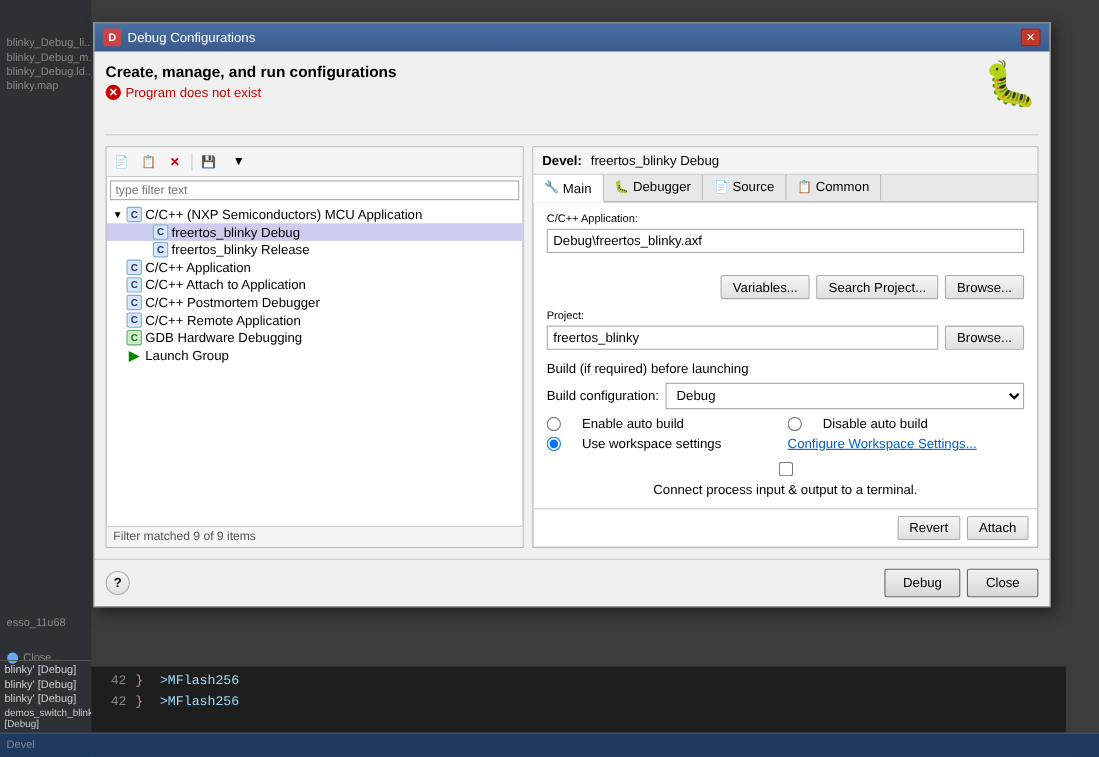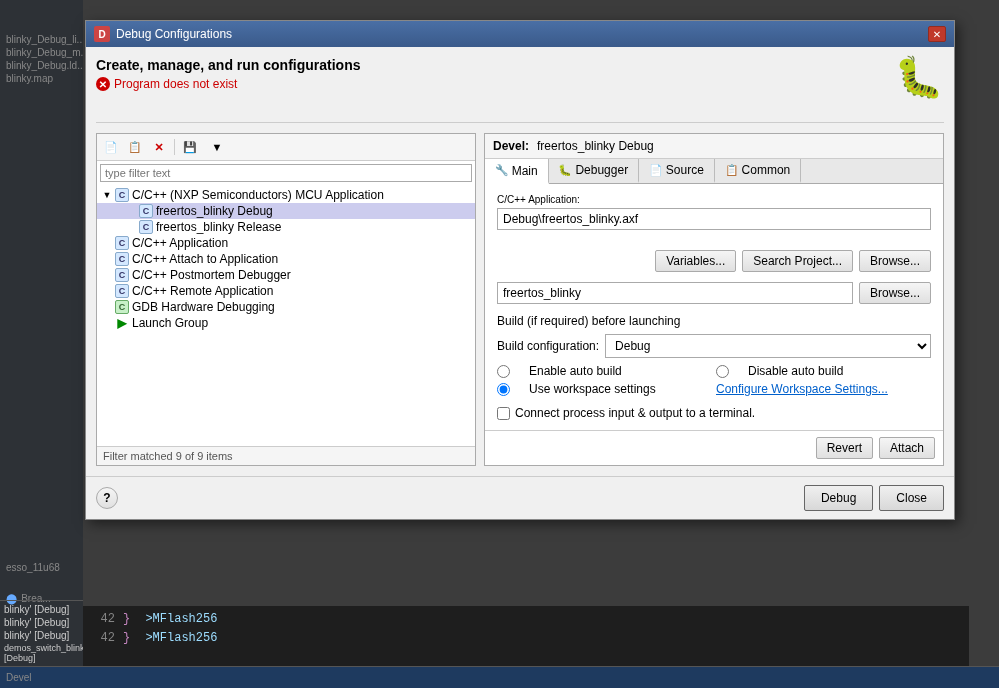--- a/index.html
+++ b/index.html
@@ -340,20 +340,21 @@
       cursor: pointer;
       font-size: 12px;
     }
 
     .checkbox-row {
       display: flex;
       align-items: center;
       gap: 5px;
       font-size: 12px;
       margin-top: 8px;
+      flex-direction: column;
     }
 
     
     .dialog-footer {
       display: flex;
       justify-content: space-between;
       align-items: center;
       padding: 8px 10px;
       border-top: 1px solid #ccc;
       background: #f0f0f0;
@@ -469,21 +470,21 @@
   <div style="padding: 4px 6px; color: #9cdcfe; font-size: 11px; margin-top: 30px;">
     <div style="color: #888; font-size: 10px; margin-bottom: 2px;">blinky_Debug_li...</div>
     <div style="color: #888; font-size: 10px; margin-bottom: 2px;">blinky_Debug_m...</div>
     <div style="color: #888; font-size: 10px; margin-bottom: 2px;">blinky_Debug.ld...</div>
     <div style="color: #888; font-size: 10px; margin-bottom: 2px;">blinky.map</div>
   </div>
   <div style="position: absolute; bottom: 80px; left: 0; right: 0; padding: 4px 6px; font-size: 10px; color: #888;">
     <div>esso_11u68</div>
     <div style="margin-top: 20px; display:flex; align-items:center; gap:4px;">
       <span style="color:#6af; font-size:10px;">⬤</span>
-      <span>Brea...</span>
+      <span>Close...</span>
     </div>
   </div>
   <div style="position: absolute; bottom: 22px; left: 0; right: 0; border-top: 1px solid #555;">
     <div style="padding: 2px 4px; font-size: 10px; color: #ccc;">
       <div style="padding:1px 0;">blinky' [Debug]</div>
       <div style="padding:1px 0;">blinky' [Debug]</div>
       <div style="padding:1px 0;">blinky' [Debug]</div>
       <div style="padding:1px 0; font-size:9px;">demos_switch_blinky' [Debug]</div>
     </div>
   </div>
@@ -640,20 +641,21 @@
               <input class="text-input" type="text" value="Debug\freertos_blinky.axf" style="">
             </div>
             <div class="field-row" style="margin-top: 20px; justify-content: flex-end;">
               <button class="btn">Variables...</button>
               <button class="btn">Search Project...</button>
               <button class="btn">Browse...</button>
             </div>
           </div>
 
           <div class="field-group">
+            <div class="field-label">Project:</div>
             <div class="field-row">
               <input class="text-input" type="text" value="freertos_blinky" style="">
               <button class="btn">Browse...</button>
             </div>
           </div>
 
           <div class="field-group">
             <div class="section-label">Build (if required) before launching</div>
             <div class="field-row" style="margin-bottom: 6px;">
               <span>Build configuration:</span>

